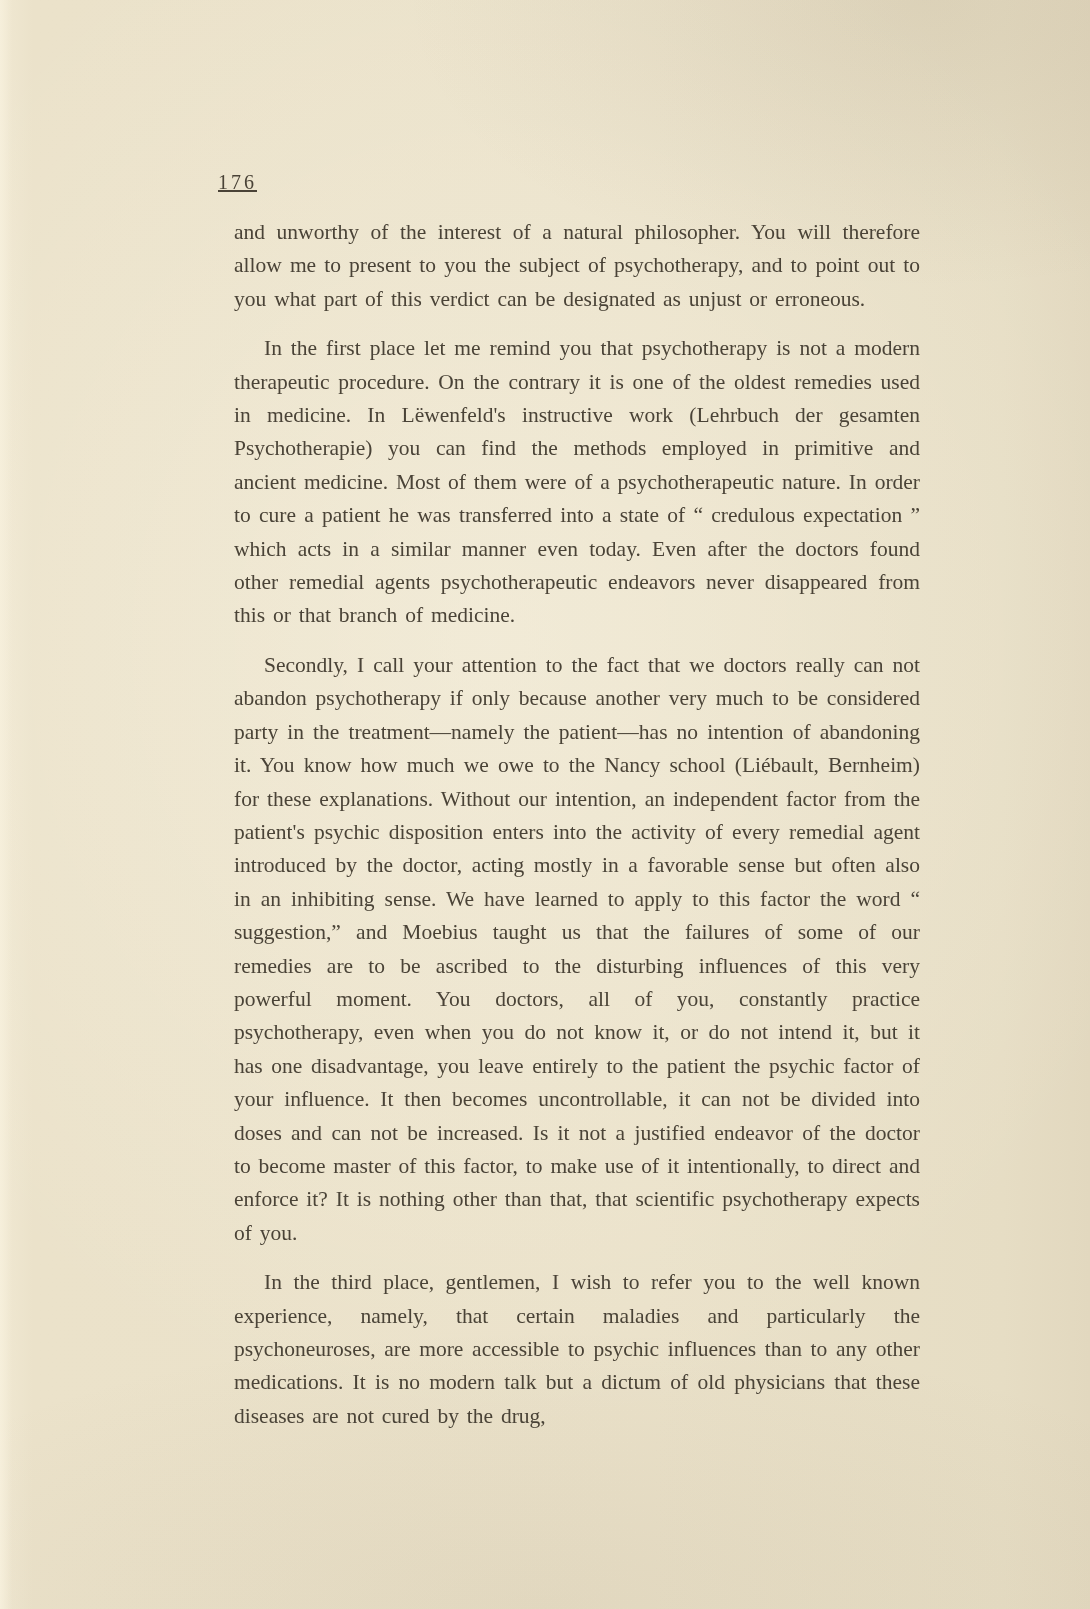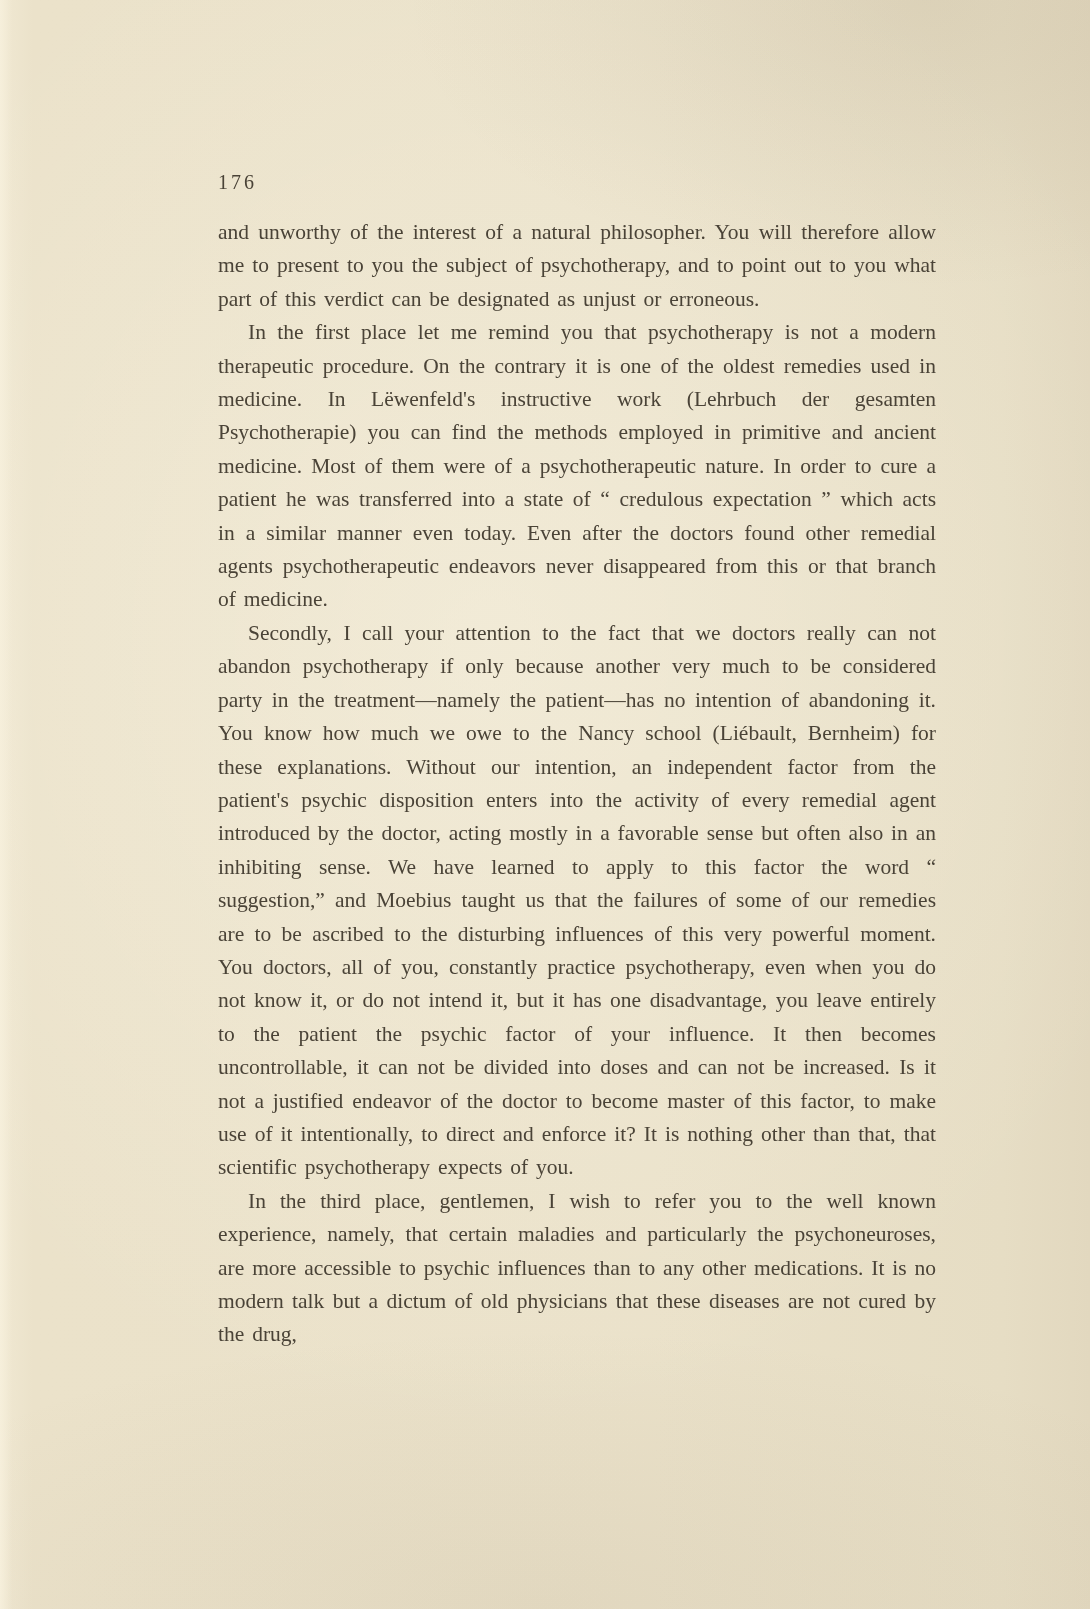--- a/index.html
+++ b/index.html
@@ -45,34 +45,35 @@
     color: #4a4337;
   }
   .running-head {
     display: flex;
     align-items: flex-start;
     font-size: 19px;
     line-height: 24px;
     letter-spacing: 1.6px;
     margin-bottom: 22px;
     color: #4a4337;
+    text-decoration: underline;
   }
   .page-number {
     font-size: 20px;
     letter-spacing: 3px;
     margin-right: 14px;
   }
   .body-copy {
     font-size: 21.5px;
     line-height: 33.4px;
     text-align: justify;
     word-spacing: 2.5px;
   }
   .body-copy p {
-    margin: 0;
+    margin: 16px;
   }
   .body-copy p.indent {
     text-indent: 30px;
   }
 </style>
 </head>
 <body>
 
 <div class="paper"></div>
 <div class="left-edge"></div>

